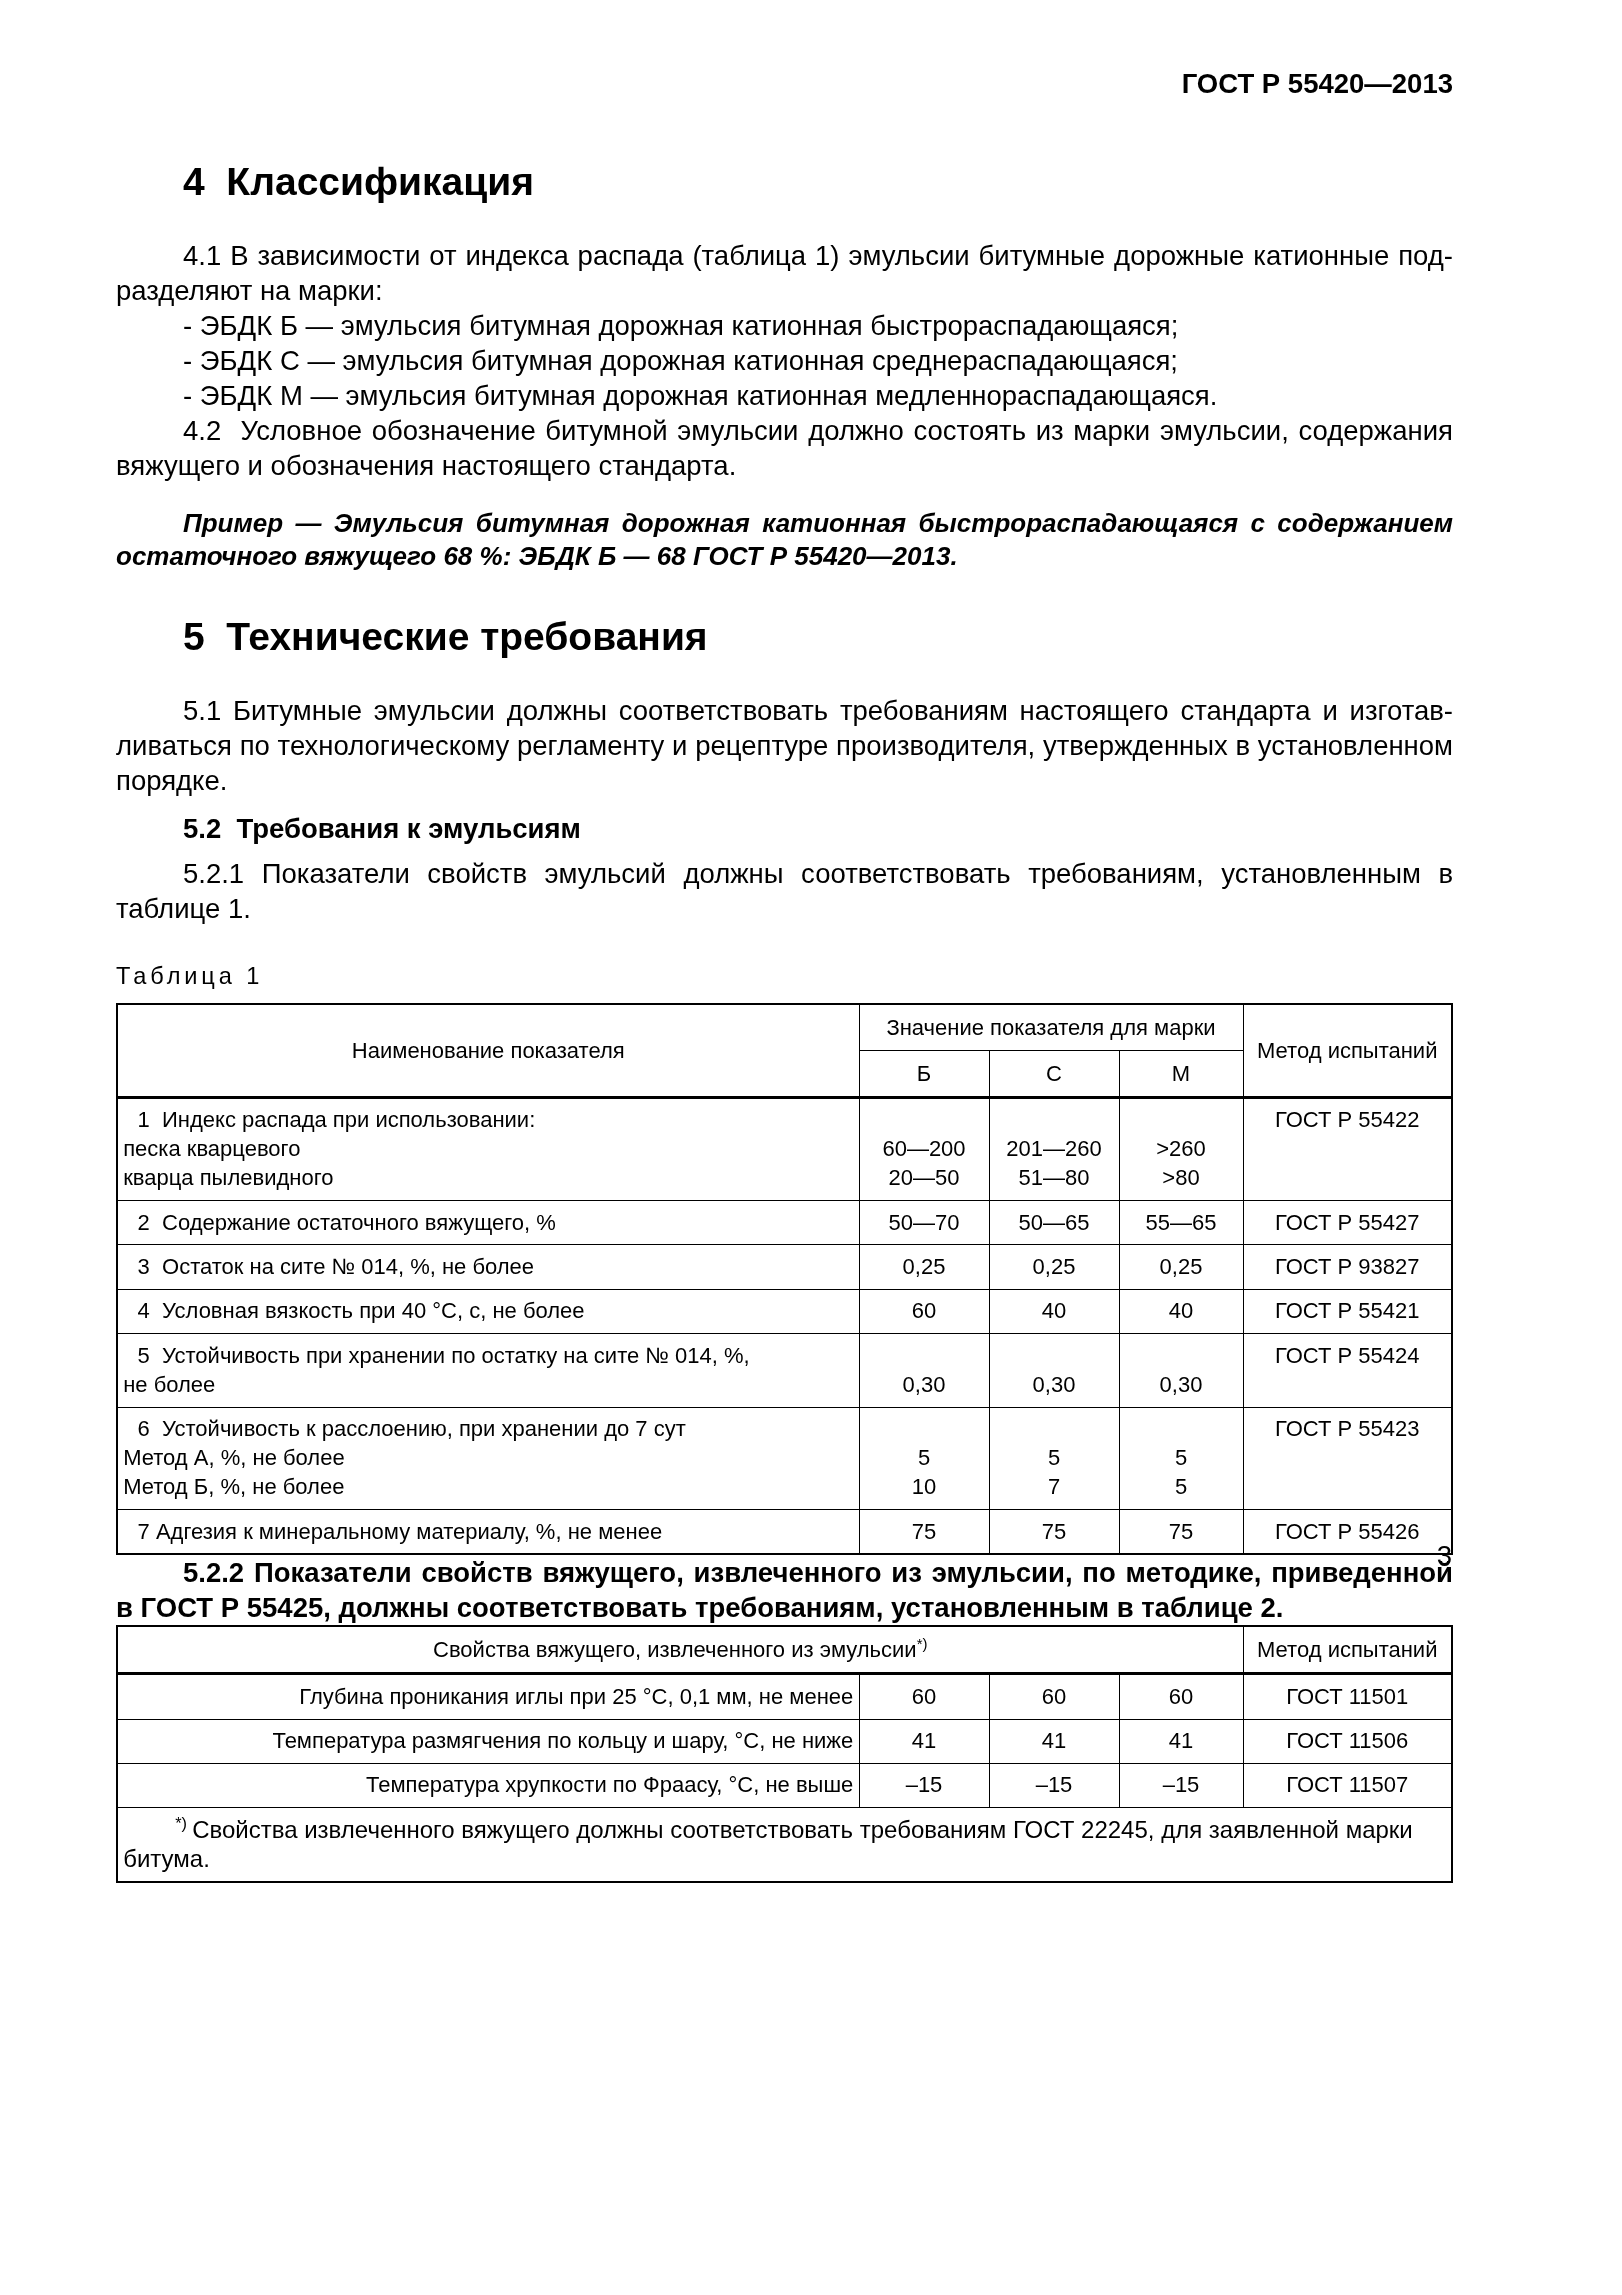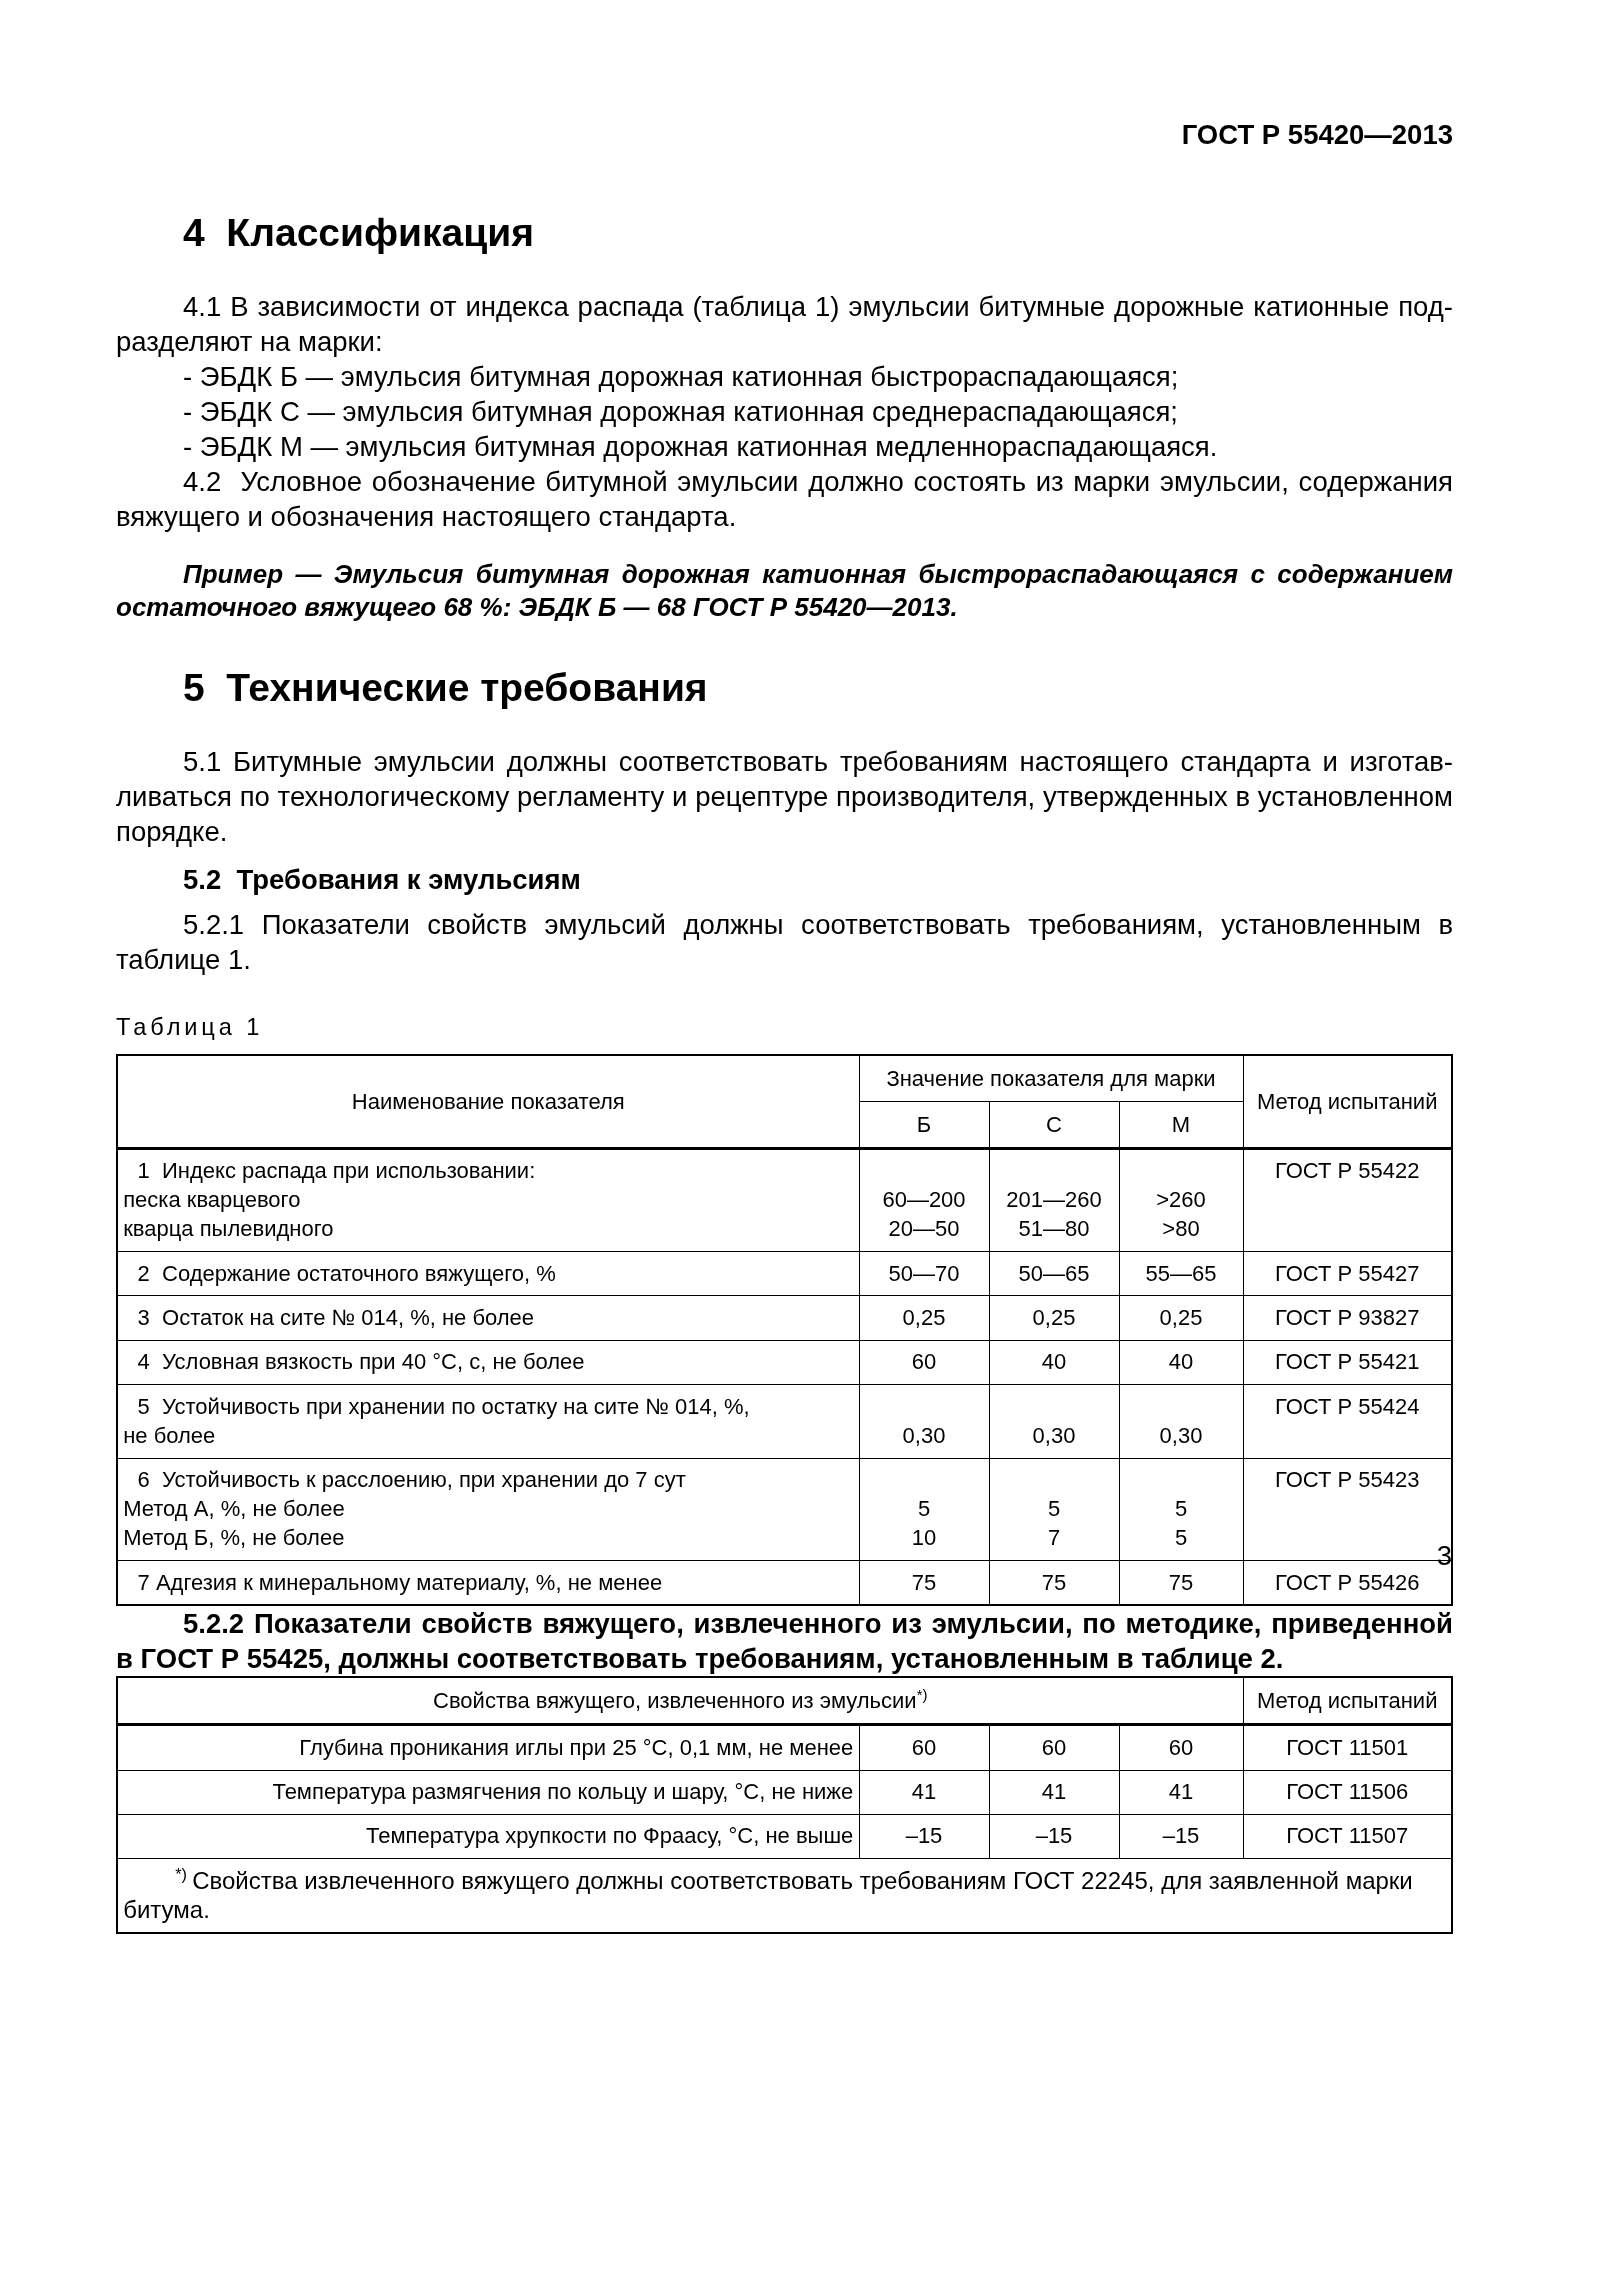--- a/index.html
+++ b/index.html
@@ -4,21 +4,21 @@
 <style>
   html, body { margin: 0; padding: 0; }
   body {
     width: 1623px; height: 2295px;
     background: #ffffff; color: #000000;
     font-family: "Liberation Sans", sans-serif;
   }
   .page {
     position: relative; box-sizing: border-box;
     width: 1623px; height: 1724px;
-    padding: 119px 170px 0 116px;
+    padding: 68px 170px 0 116px;
   }
   .doc-header { font-size: 27.5px; font-weight: bold; text-align: right; margin-bottom: 60px; }
   .h-section { font-size: 39px; font-weight: bold; text-indent: 67px; margin: 0 0 34px 0; }
   .h-section.h5 { margin-top: 42px; }
   p.body { font-size: 27.5px; line-height: 35px; text-align: justify; text-indent: 67px; margin: 0; }
   p.sub { font-weight: bold; margin: 13px 0 10.5px 0; }
   p.example {
     font-size: 26px; line-height: 33px; font-weight: bold; font-style: italic;
     text-align: justify; text-indent: 67px; margin: 23.6px 0 26px 0;
   }

